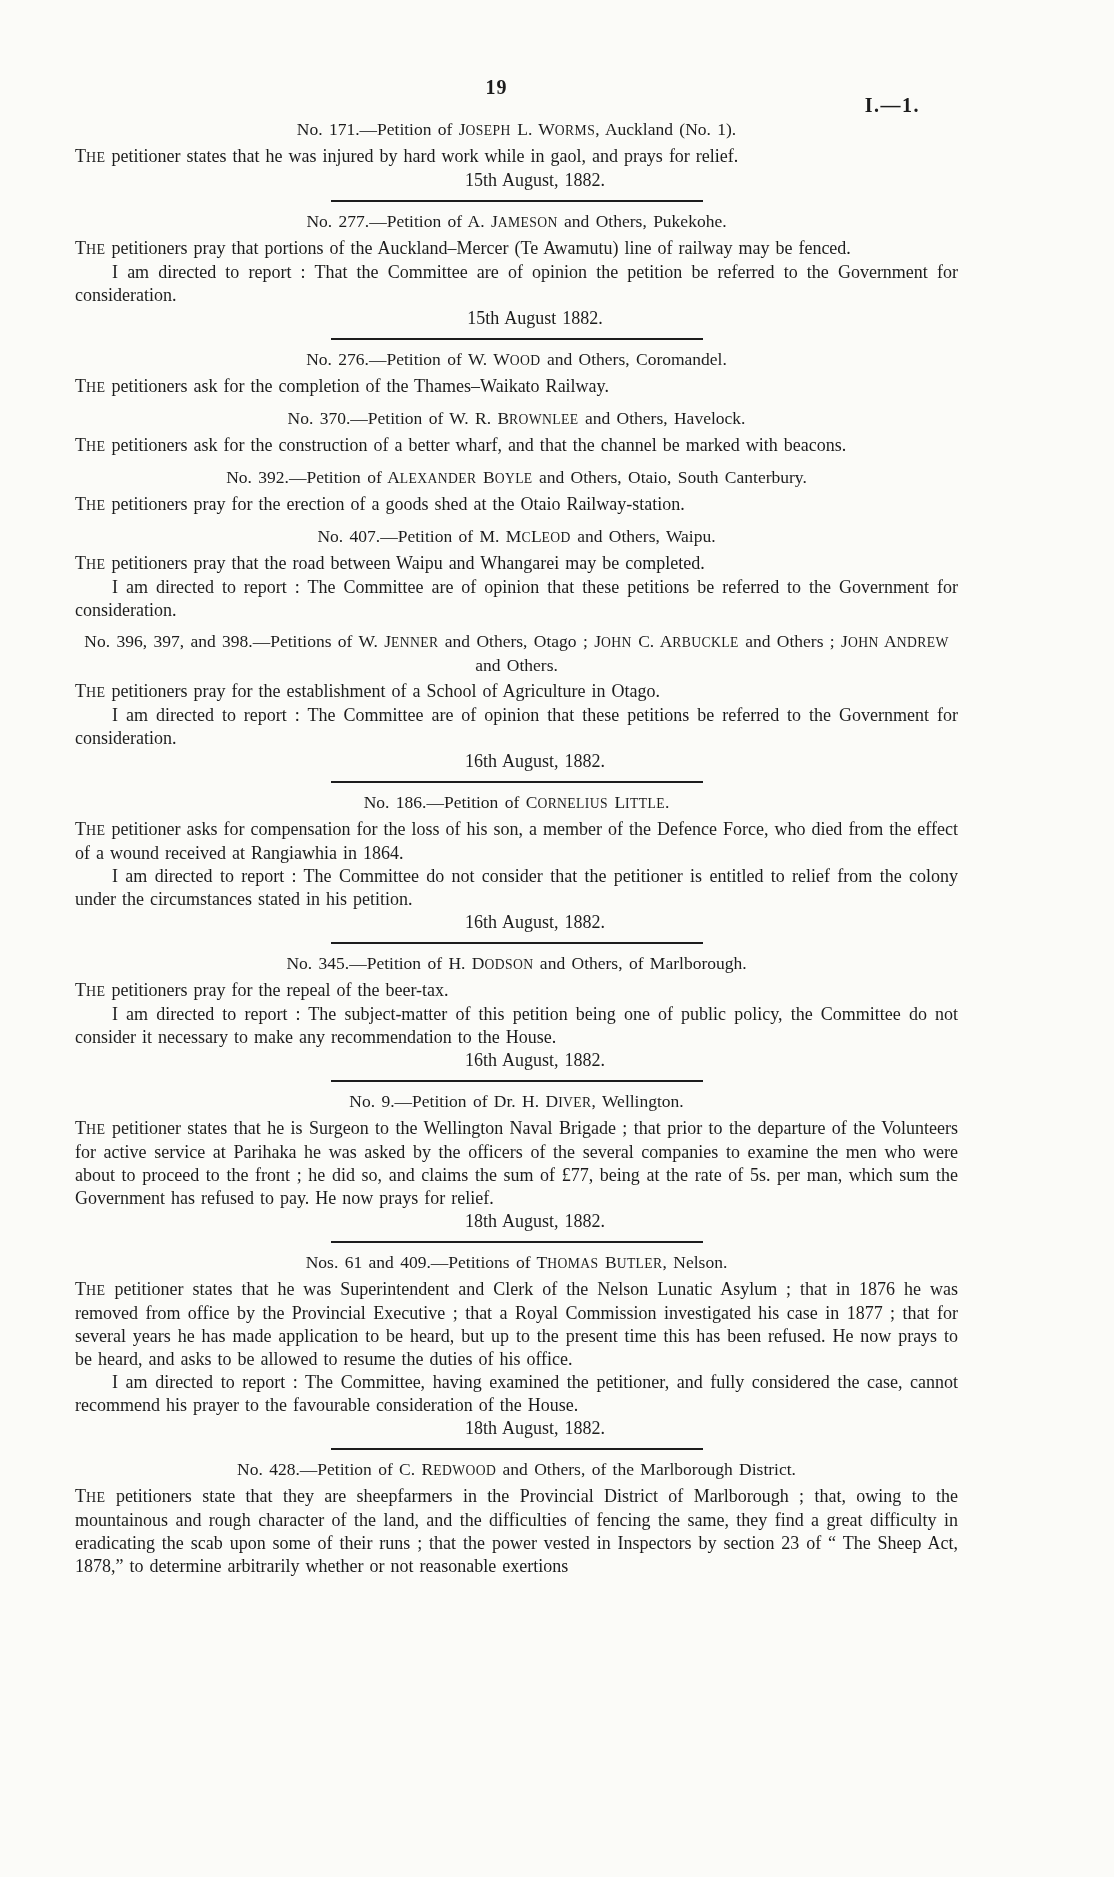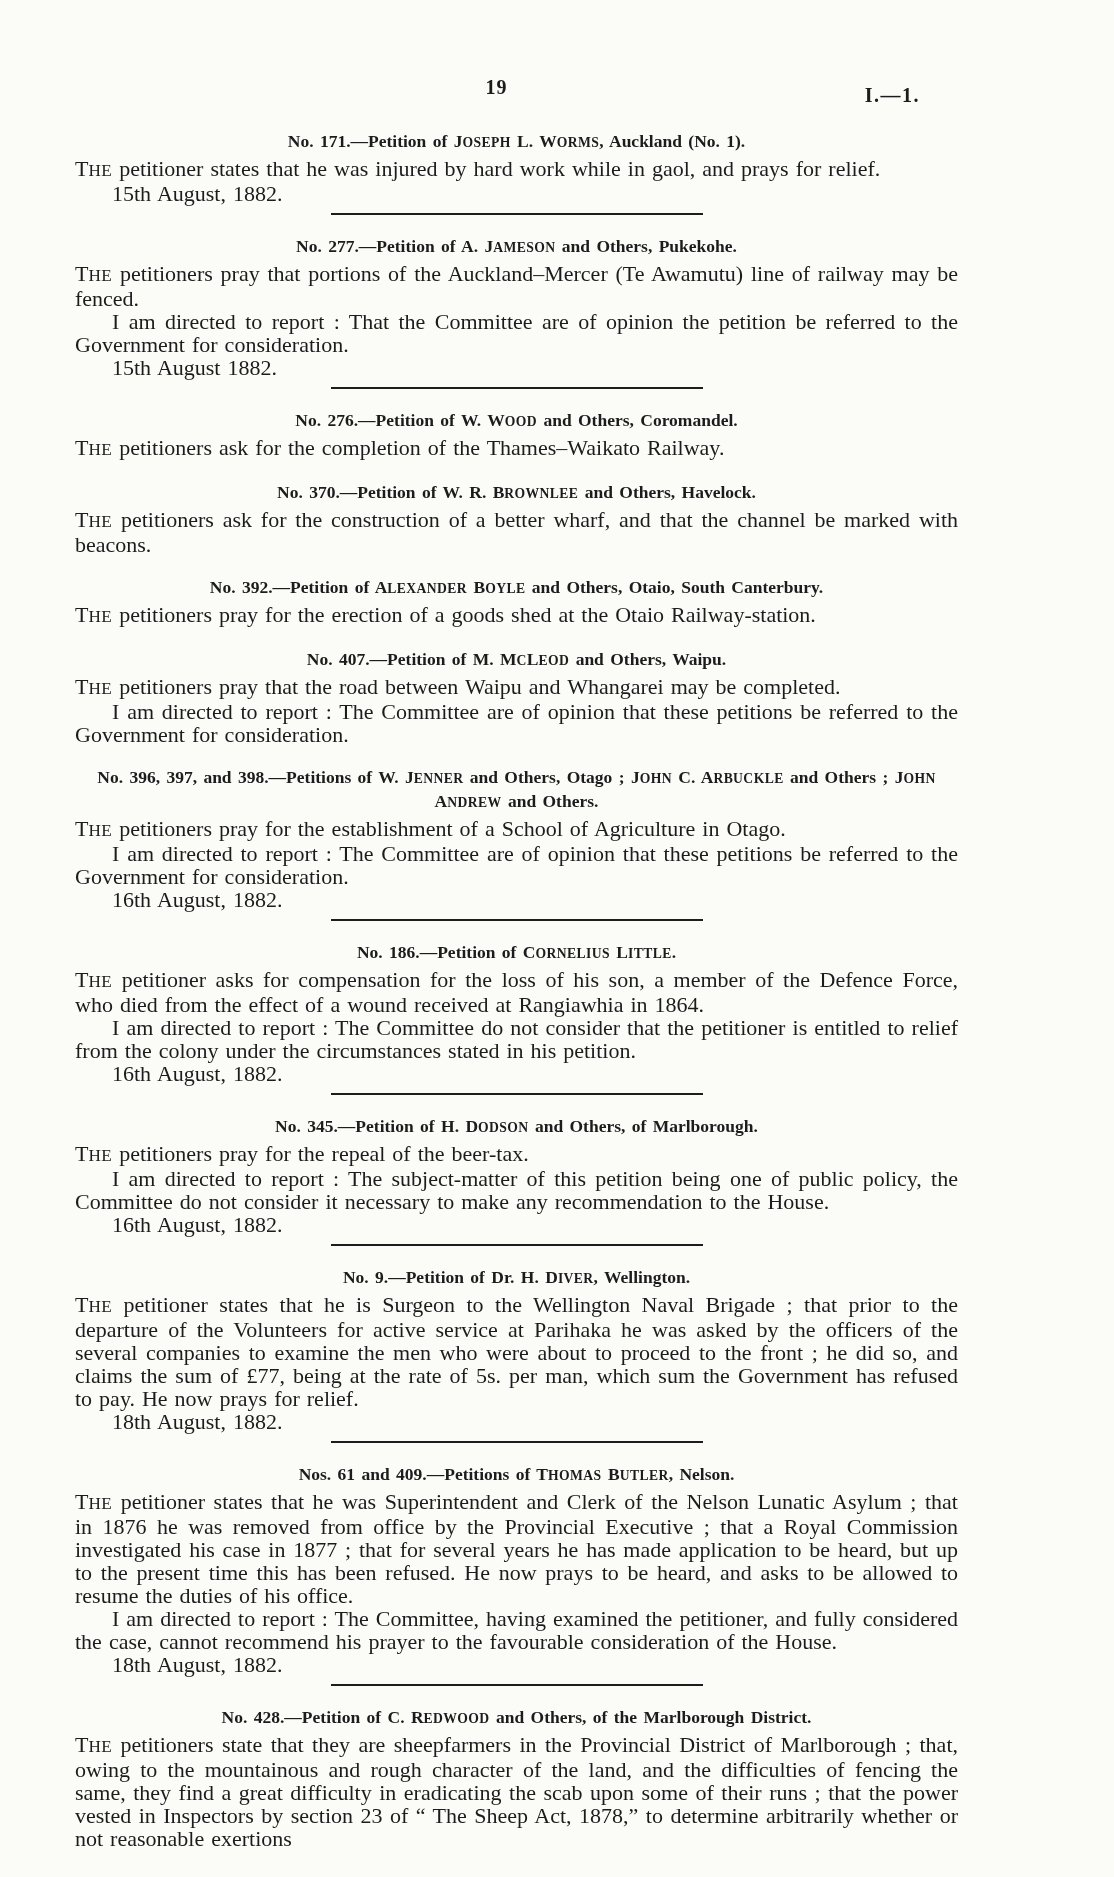--- a/index.html
+++ b/index.html
@@ -16,39 +16,39 @@
     width:1032px; height:1877px;
     padding:76px 74px 0 75px;
   }
   .header { position:relative; height:34px; }
   .page-number {
     position:absolute; left:0; right:40px;
     text-align:center;
     font-weight:700; font-size:20px; letter-spacing:1px;
   }
   .paper-ref {
-    position:absolute; right:38px; top:8px;
+    position:absolute; right:38px; top:18px;
     font-weight:700; font-size:20px; letter-spacing:1.5px;
   }
   .entries { }
   .entry { margin:0; }
   .entry-heading {
-    font-weight:700; font-size:17.5px; line-height:23px;
+    font-weight:400; font-size:17.5px; line-height:23px;
     text-align:center;
-    margin:20px 0 3px 0;
+    margin:8px 0 3px 0;
     word-spacing:2px;
   }
   .para {
-    font-size:22px; line-height:23px;
+    font-size:18px; line-height:23px;
     margin:0;
     text-align:justify;
     word-spacing:1.5px;
   }
   .para.indent, .para.date { text-indent:37px; }
-  .para.date { text-align:left; }
+  .para.date { text-align:center; }
   
   .xsm {
     font-size:0.78em;
     text-transform:uppercase;
     letter-spacing:0.4px;
   }
   .divider {
     width:372px;
     height:0;
     border-top:2px solid #1d1d1d;

